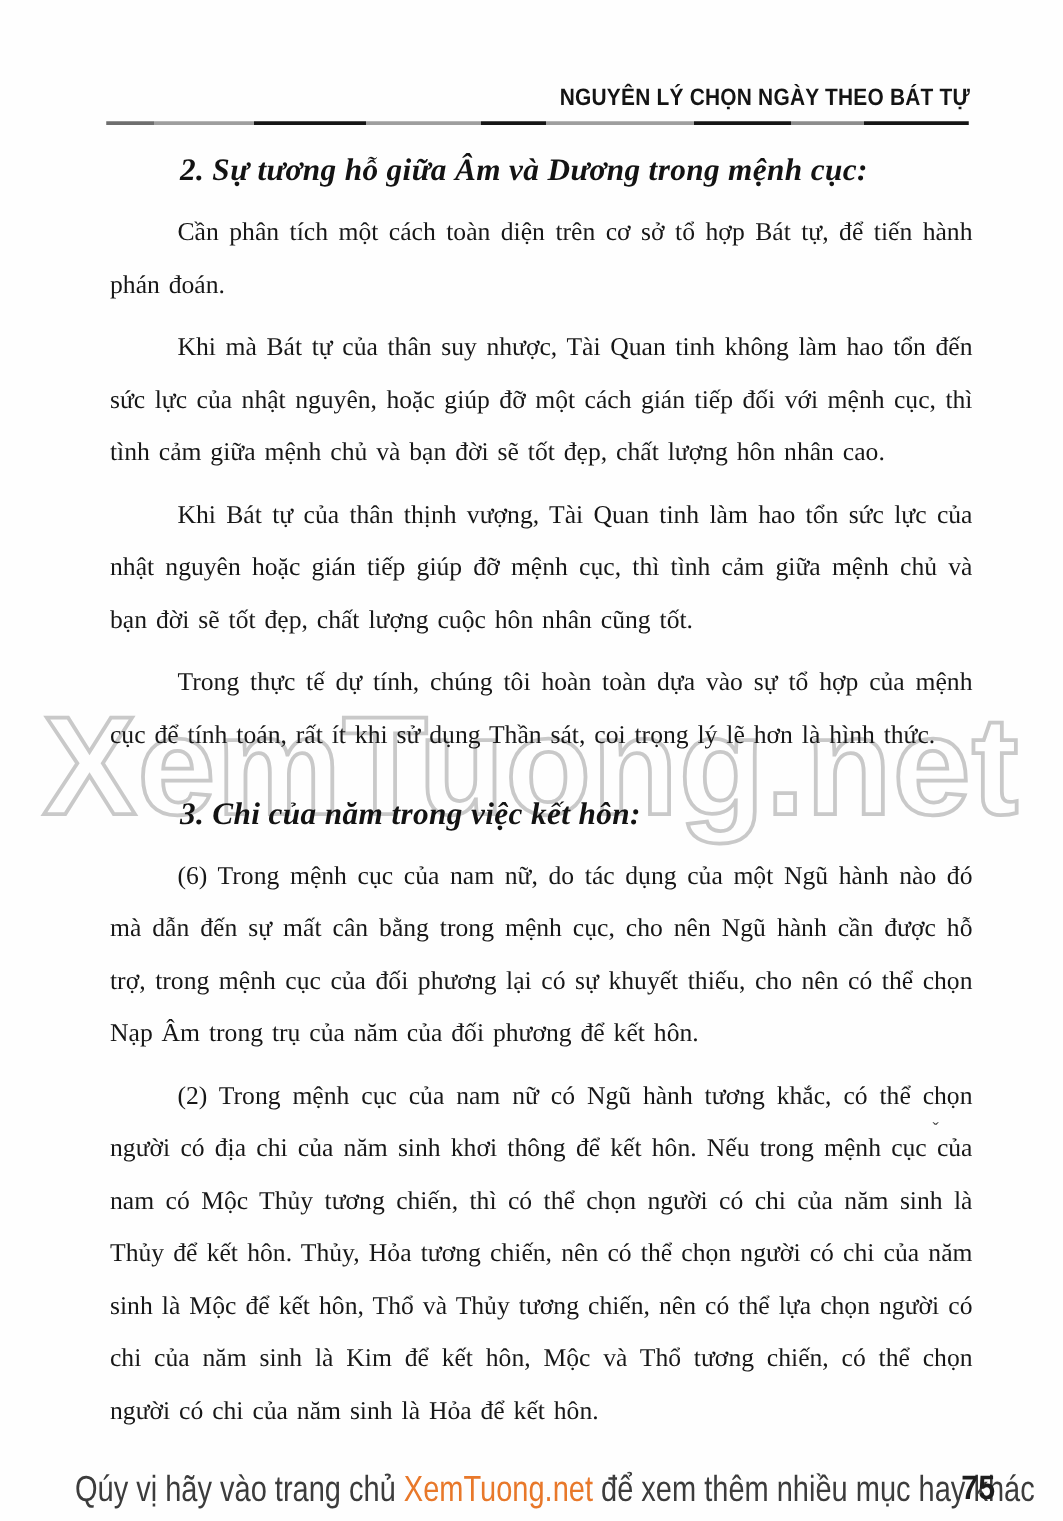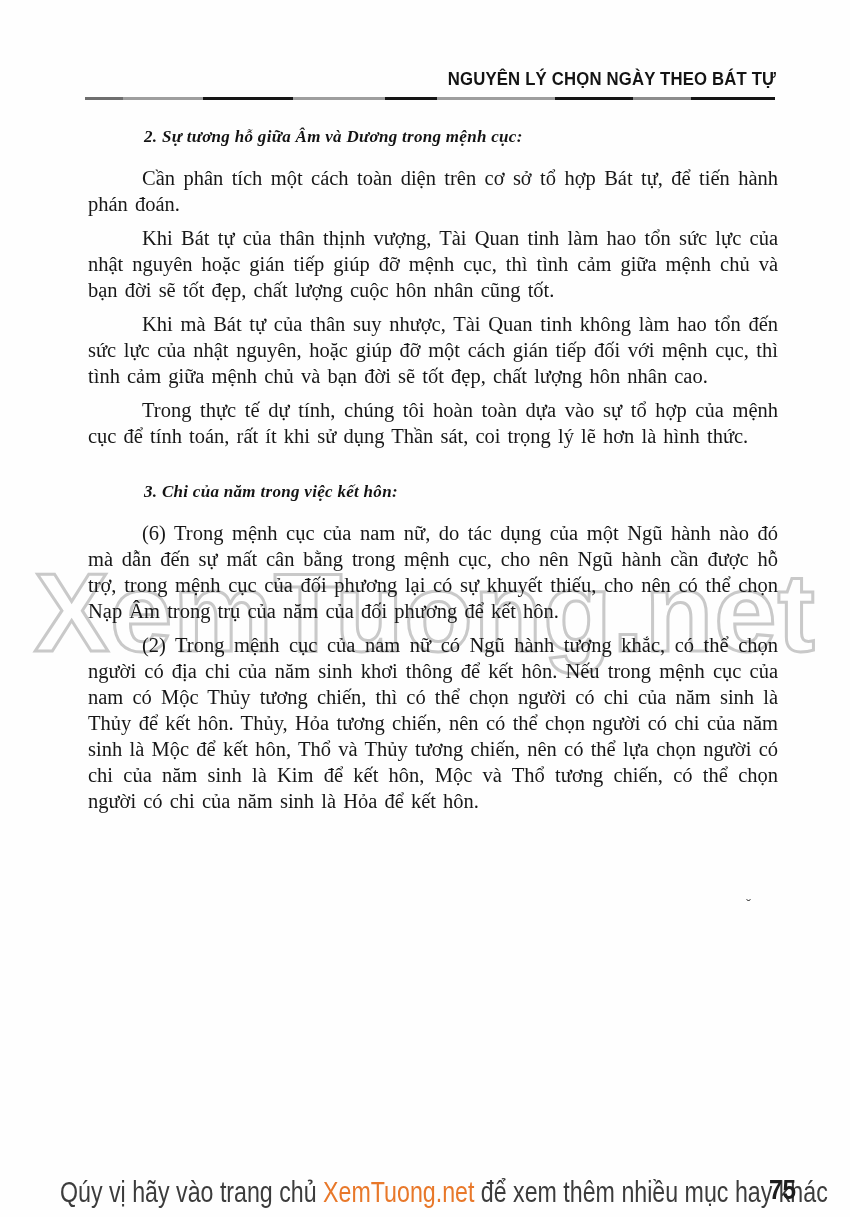--- a/index.html
+++ b/index.html
@@ -55,33 +55,33 @@
   }
 
   
   .content {
     position: absolute;
     top: 112px; left: 88px; width: 690px;
     z-index: 1;
   }
   .section-heading {
     font-family: "Liberation Serif", serif;
-    font-size: 17px;
+    font-size: 25px;
     font-weight: bold;
     font-style: italic;
     line-height: 30px;
     letter-spacing: 0.3px;
     margin: 10px 0 13px 0;
     text-indent: 56px;
     color: #131313;
   }
   .section-heading.second { margin-top: 28px; }
   .body-paragraph {
     font-size: 20.5px;
-    line-height: 26px;
+    line-height: 42px;
     text-align: justify;
     text-align-last: left;
     text-indent: 54px;
     word-spacing: 2px;
     margin: 0 0 8px 0;
     color: #171717;
   }
 
   .scan-artifact {
     position: absolute;
@@ -119,22 +119,22 @@
 <body>
 
 <div class="running-header">NGUYÊN LÝ CHỌN NGÀY THEO BÁT TỰ</div>
 <div class="header-rule"></div>
 
 <div class="watermark" style="-webkit-text-stroke: 3px rgb(201, 201, 201);">XemTuong.net</div>
 
 <div class="content">
   <h2 class="section-heading">2. Sự tương hỗ giữa Âm và Dương trong mệnh cục:</h2>
   <p class="body-paragraph">Cần phân tích một cách toàn diện trên cơ sở tổ hợp Bát tự, để tiến hành phán đoán.</p>
+  <p class="body-paragraph">Khi mà Bát tự của thân suy nhược, Tài Quan tinh không làm hao tổn đến sức lực của nhật nguyên, hoặc giúp đỡ một cách gián tiếp đối với mệnh cục, thì tình cảm giữa mệnh chủ và bạn đời sẽ tốt đẹp, chất lượng hôn nhân cao.</p>
   <p class="body-paragraph">Khi Bát tự của thân thịnh vượng, Tài Quan tinh làm hao tổn sức lực của nhật nguyên hoặc gián tiếp giúp đỡ mệnh cục, thì tình cảm giữa mệnh chủ và bạn đời sẽ tốt đẹp, chất lượng cuộc hôn nhân cũng tốt.</p>
-  <p class="body-paragraph">Khi mà Bát tự của thân suy nhược, Tài Quan tinh không làm hao tổn đến sức lực của nhật nguyên, hoặc giúp đỡ một cách gián tiếp đối với mệnh cục, thì tình cảm giữa mệnh chủ và bạn đời sẽ tốt đẹp, chất lượng hôn nhân cao.</p>
   <p class="body-paragraph">Trong thực tế dự tính, chúng tôi hoàn toàn dựa vào sự tổ hợp của mệnh cục để tính toán, rất ít khi sử dụng Thần sát, coi trọng lý lẽ hơn là hình thức.</p>
 
   <h2 class="section-heading second">3. Chi của năm trong việc kết hôn:</h2>
   <p class="body-paragraph">(6) Trong mệnh cục của nam nữ, do tác dụng của một Ngũ hành nào đó mà dẫn đến sự mất cân bằng trong mệnh cục, cho nên Ngũ hành cần được hỗ trợ, trong mệnh cục của đối phương lại có sự khuyết thiếu, cho nên có thể chọn Nạp Âm trong trụ của năm của đối phương để kết hôn.</p>
   <p class="body-paragraph">(2) Trong mệnh cục của nam nữ có Ngũ hành tương khắc, có thể chọn người có địa chi của năm sinh khơi thông để kết hôn. Nếu trong mệnh cục của nam có Mộc Thủy tương chiến, thì có thể chọn người có chi của năm sinh là Thủy để kết hôn. Thủy, Hỏa tương chiến, nên có thể chọn người có chi của năm sinh là Mộc để kết hôn, Thổ và Thủy tương chiến, nên có thể lựa chọn người có chi của năm sinh là Kim để kết hôn, Mộc và Thổ tương chiến, có thể chọn người có chi của năm sinh là Hỏa để kết hôn.</p>
 </div>
 
 <div class="scan-artifact">ˇ</div>
 
 <div class="footer-note"><span>Qúy vị hãy vào trang chủ </span><span style="color: rgb(232, 120, 42);">XemTuong.net</span><span> để xem thêm nhiều mục hay khác</span></div>

